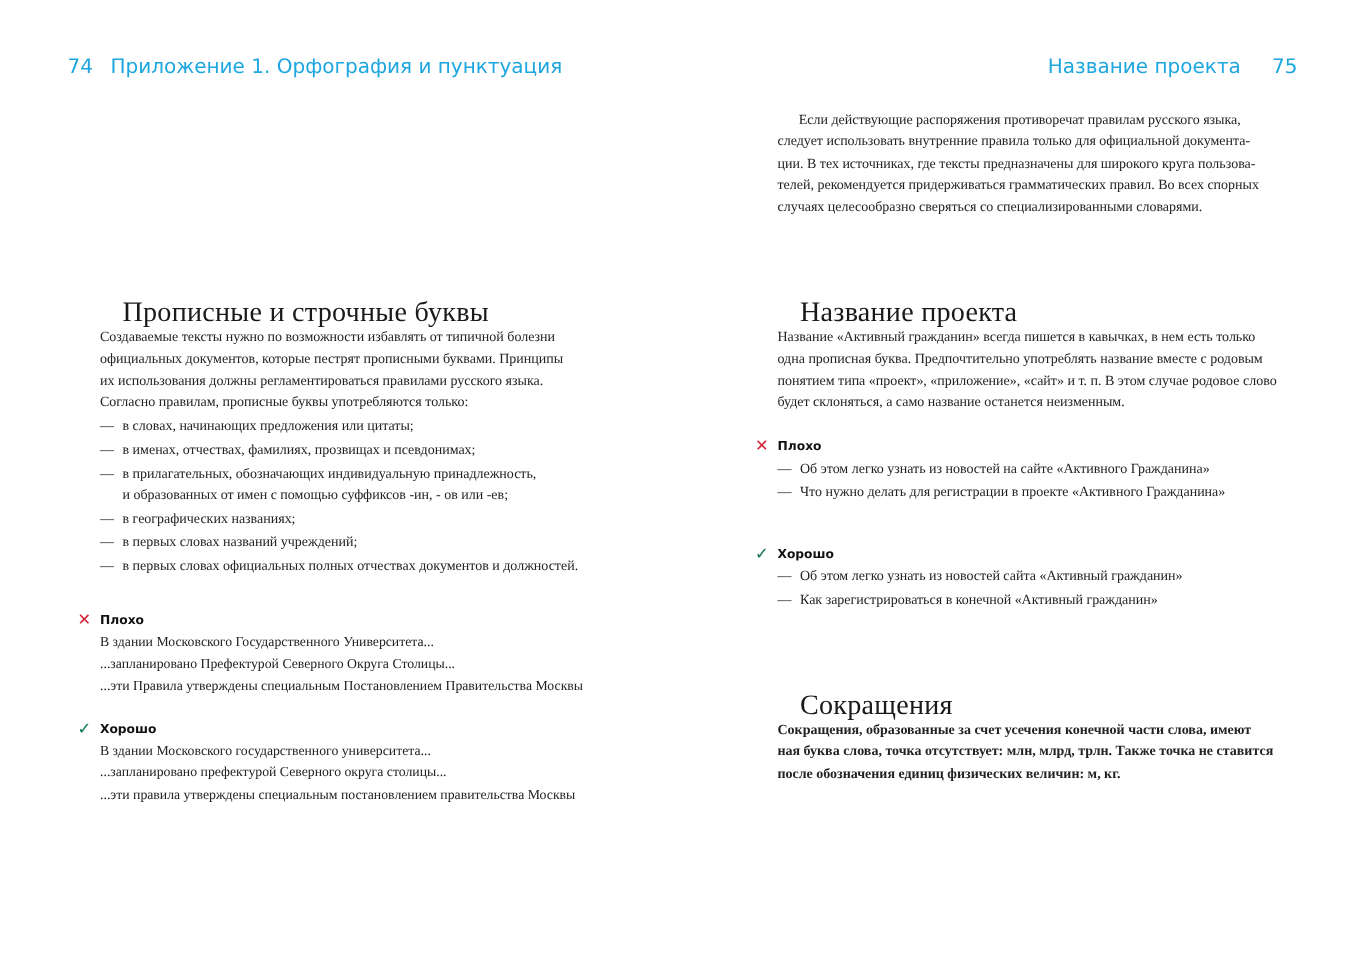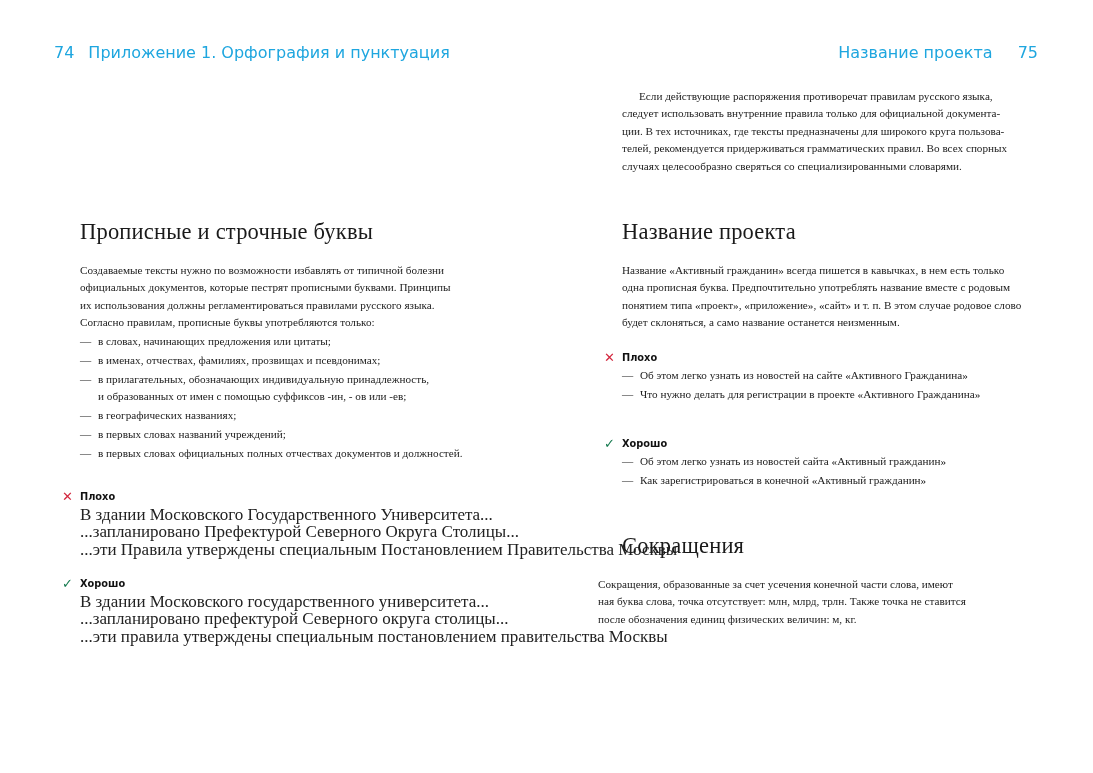--- a/index.html
+++ b/index.html
@@ -17,33 +17,33 @@
   .rh-right .pg { margin-left: 25px; }
 
   .abs { position: absolute; }
   .para {
     font-family: "Liberation Serif", serif; font-size: 11.2px; line-height: 17.4px;
     color: #222; white-space: nowrap;
   }
   .para .line { display: block; }
   .indent-first .line:first-child { text-indent: 17px; }
   h2.sec {
-    margin: 0; font-family: "Liberation Serif", serif; font-weight: normal;
+    margin: 18px; font-family: "Liberation Serif", serif; font-weight: normal;
     font-size: 22.5px; color: #1a1a1a; letter-spacing: 0.2px; white-space: nowrap;
   }
   .list-item { display: flex; font-family: "Liberation Serif", serif; font-size: 11.2px; line-height: 17.4px; color: #222; }
   .list-item .dash { width: 18px; flex: none; }
   .list-item .txt { white-space: nowrap; }
   .list-item .txt .line { display: block; }
 
   .verdict { display: flex; align-items: center; font-family: "DejaVu Sans", sans-serif; font-weight: bold; font-size: 9.8px; color: #111; }
   .verdict-icon { width: 18px; flex: none; font-family: "DejaVu Sans", sans-serif; font-size: 13px; line-height: 1; font-weight: bold; }
   .icon-bad { color: #d3263d; }
   .icon-good { color: #157a4f; }
-  .example-lines { font-family: "Liberation Serif", serif; font-size: 17px; line-height: 17.4px; color: #222; white-space: nowrap; }
+  .example-lines { font-family: "Liberation Serif", serif; font-size: 11px; line-height: 17.4px; color: #222; white-space: nowrap; }
   .example-lines .line { display: block; }
 </style>
 </head>
 <body>
 
 <div class="running-head rh-left">
   <span class="pg">74</span><span>Приложение 1. Орфография и пунктуация</span>
 </div>
 <div class="running-head rh-right">
   <span>Название проекта</span><span class="pg">75</span>
@@ -168,17 +168,17 @@
     </div>
     <div class="list-item" style="margin-top:1.5px;">
       <span class="dash">—</span>
       <span class="txt">Как зарегистрироваться в конечной «Активный гражданин»</span>
     </div>
   </div>
 </div>
 
 <h2 class="sec abs" style="left:622px; top:533px;">Сокращения</h2>
 
-<div class="para abs" style="left:598px; top:576px;">
+<div class="para abs" style="left:622px; top:576px;font-weight:bold;">
   <span class="line">Сокращения, образованные за счет усечения конечной части слова, имеют</span>
   <span class="line">ная буква слова, точка отсутствует: млн, млрд, трлн. Также точка не ставится</span>
   <span class="line">после обозначения единиц физических величин: м, кг.</span>
 </div>
 
 </body></html>

